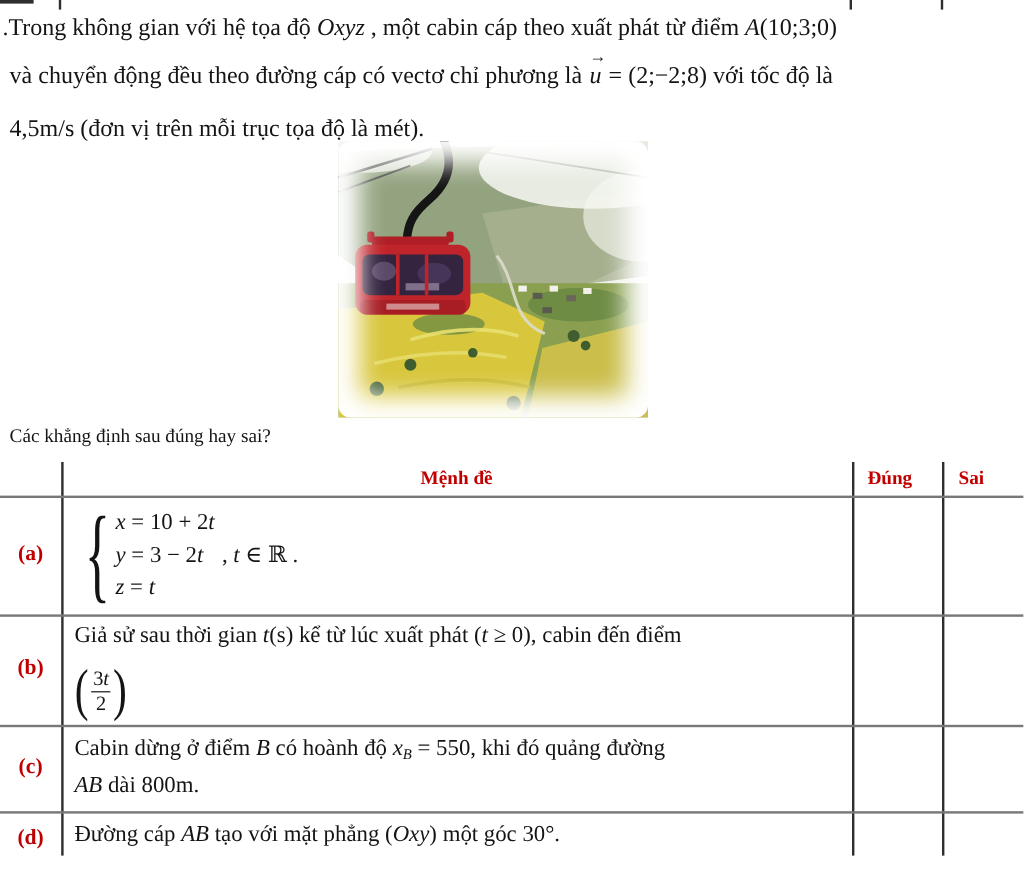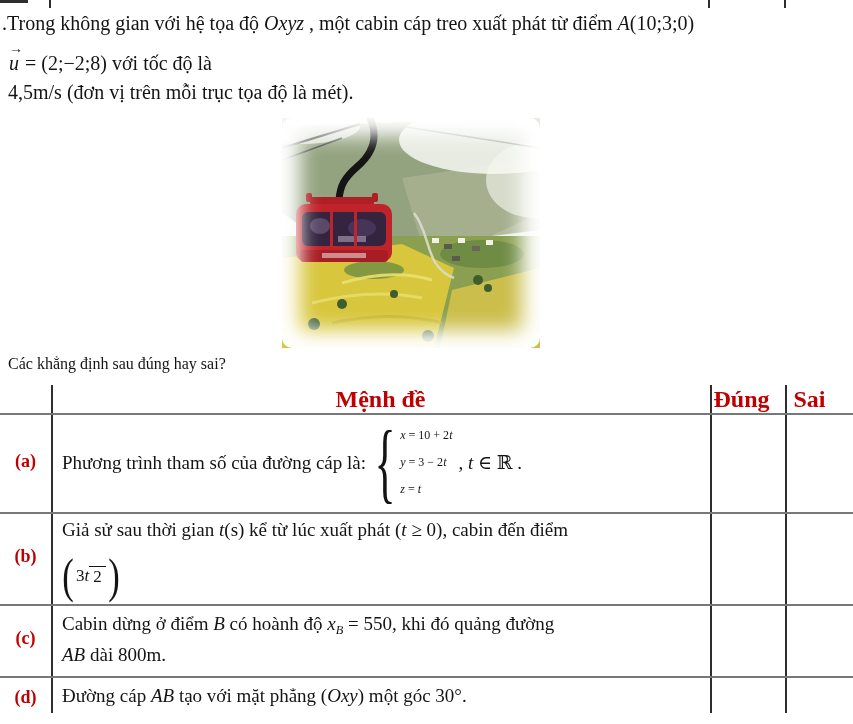--- a/index.html
+++ b/index.html
@@ -11,51 +11,51 @@
   .mi { font-style:italic; }
   .sub { font-size:0.65em; vertical-align:-0.3em; }
   .vec { position:relative; display:inline-block; font-style:italic; padding:0 1px; }
   .vec-arrow { position:absolute; left:1px; top:-0.8em; font-size:0.7em; font-style:normal; }
   .question { position:absolute; font-size:16px; }
   .hline { position:absolute; left:0; width:853px; height:2px; background:#787878; }
   .vline { position:absolute; width:2px; background:#2e2e2e; }
   .tick { position:absolute; top:0; width:2px; height:8px; background:#2e2e2e; }
   .topbar { position:absolute; top:0; left:0; width:28px; height:3px; background:#2e2e2e; }
   .th { position:absolute; top:386px; height:26px; line-height:26px; font-weight:bold;
-        color:#C00000; font-size:24px; text-align:center; }
+        color:#C00000; font-size:16px; text-align:center; }
   .rowlabel { position:absolute; left:0; width:51px; text-align:center;
         font-weight:bold; color:#C00000; font-size:18px; }
   .cell { position:absolute; font-size:19px; white-space:nowrap; }
   .flexrow { display:flex; align-items:center; }
   .system { display:inline-flex; align-items:center; margin-left:8px; }
   .brace { font-size:88px; line-height:0; display:inline-block; transform:scaleX(0.5);
            margin:0 -8px 0 -10px; font-weight:400; }
   .eqs { display:inline-block; margin-left:2px; }
-  .eq { line-height:27px; font-size:12px; white-space:nowrap; }
+  .eq { line-height:27px; font-size:19px; white-space:nowrap; }
   .bigp { font-size:48px; line-height:0; display:inline-block; transform:scaleX(0.72);
           font-weight:400; margin:0 -2px; }
-  .frac { display:inline-flex; flex-direction:row; align-items:center;
+  .frac { display:inline-flex; flex-direction:column; align-items:center;
           font-size:17px; line-height:1.15; margin:0 2px; }
   .frac .den { border-top:1.5px solid #141414; padding:0 4px; }
   .photo { position:absolute; left:282px; top:118px; width:258px; height:230px; }
   .photo svg { display:block; }
   .photo-fade { position:absolute; inset:0; box-shadow: inset 0 0 20px 18px #ffffff;
                 pointer-events:none; border-radius:10px; }
 </style>
 </head>
 <body>
 
 <div class="topbar"></div>
 <div class="tick" style="left:49px;"></div>
 <div class="tick" style="left:708px;"></div>
 <div class="tick" style="left:784px;"></div>
 
-<div class="para" style="left:2px; top:12px;"><span>.Trong không gian với hệ tọa độ </span><span class="mi">Oxyz</span><span> , một cabin cáp treo xuất phát từ điểm </span><span class="mi">A</span><span>(10;3;0)</span></div>
-<div class="para" style="left:8px; top:52px;"><span class="vec"><span class="vec-arrow">→</span><span>u</span></span><span> = (2;−2;8) với tốc độ là</span></div>
-<div class="para" style="left:8px; top:81px;"><span>4,5m/s (đơn vị trên mỗi trục tọa độ là mét).</span></div>
+<div class="para" style="left:2px; top:12px;"><span>.Trong không gian với hệ tọa độ </span><span class="mi">Oxyz</span><span> , một cabin cáp theo xuất phát từ điểm </span><span class="mi">A</span><span>(10;3;0)</span></div>
+<div class="para" style="left:8px; top:52px;"><span>và chuyển động đều theo đường cáp có vectơ chỉ phương là </span><span class="vec"><span class="vec-arrow">→</span><span>u</span></span><span> = (2;−2;8) với tốc độ là</span></div>
+<div class="para" style="left:8px; top:96px;"><span>4,5m/s (đơn vị trên mỗi trục tọa độ là mét).</span></div>
 
 <div class="photo">
   <svg width="258" height="230" viewBox="0 0 258 230">
     <rect x="0" y="0" width="258" height="230" fill="#eef1e9"></rect>
     <polygon points="0,8 258,0 258,95 200,122 120,137 40,122 0,95" fill="#93a37f"></polygon>
     <polygon points="120,60 258,40 258,112 140,127" opacity="0.85" fill="#a8b291"></polygon>
     <ellipse cx="212" cy="22" rx="95" ry="34" fill="#f6f8f2" opacity="0.85"></ellipse>
     <ellipse cx="252" cy="62" rx="48" ry="38" fill="#f6f8f2" opacity="0.6"></ellipse>
     <ellipse cx="18" cy="8" rx="60" ry="18" fill="#f6f8f2" opacity="0.7"></ellipse>
     <rect x="0" y="118" width="258" height="112" fill="#8aa050"></rect>
@@ -114,21 +114,20 @@
 <div class="hline" style="top:512px;"></div>
 <div class="hline" style="top:604px;"></div>
 <div class="hline" style="top:676px;"></div>
 
 <div class="th" style="left:52px;  width:657px;">Mệnh đề</div>
 <div class="th" style="left:711px; width:61px;">Đúng</div>
 <div class="th" style="left:786px; width:47px;">Sai</div>
 
 <div class="rowlabel" style="top:451px;">(a)</div>
 <div class="cell flexrow" style="left:62px; top:413px; height:99px; width:645px;">
-  <span><span>Phương trình tham số của đường cáp là: </span></span>
   <span class="system">
     <span class="brace">{</span>
     <span class="eqs">
       <span class="eq" style="display:block;"><span class="mi">x</span><span> = 10 + 2</span><span class="mi">t</span></span>
       <span class="eq" style="display:block;"><span class="mi">y</span><span> = 3 − 2</span><span class="mi">t</span></span>
       <span class="eq" style="display:block;"><span class="mi">z</span><span> = </span><span class="mi">t</span></span>
     </span>
   </span>
   <span style="margin-left:6px;"><span> , </span><span class="mi">t</span><span> ∈ ℝ .</span></span>
 </div>

